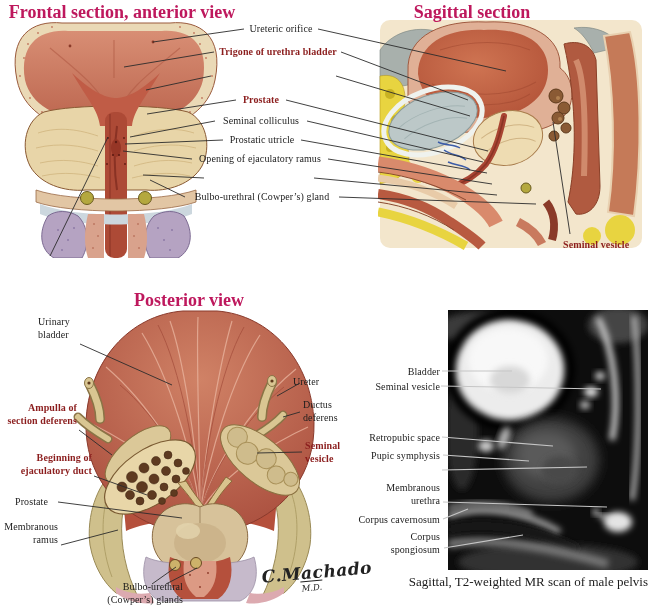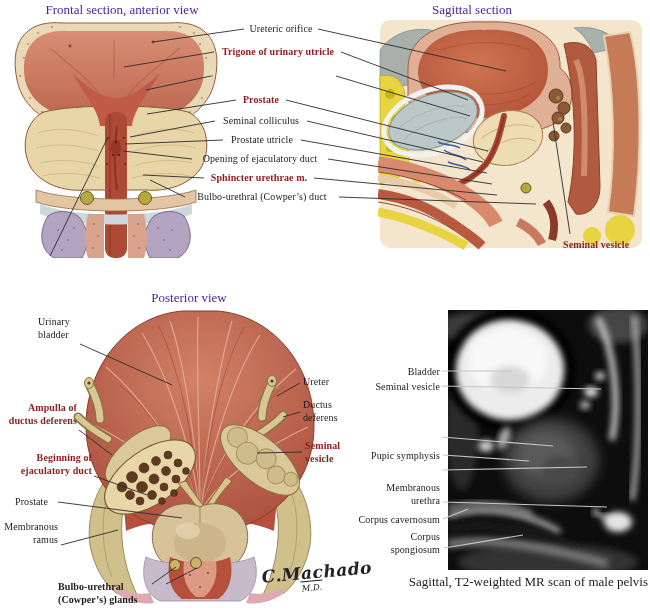--- a/index.html
+++ b/index.html
@@ -4,23 +4,23 @@
 <style>
   html,body{margin:0;padding:0;background:#fff;}
   #canvas{position:relative;width:650px;height:612px;background:#ffffff;overflow:hidden;
           font-family:"Liberation Serif",serif;}
   .ill{position:absolute;}
   .lbl{position:absolute;font-size:10px;line-height:1.32;color:#1c1c1c;letter-spacing:.1px;
        white-space:nowrap;z-index:5;}
   .red{color:#8b1d1d;font-weight:bold;}
   .ctr{transform:translate(-50%,-50%);text-align:center;}
   .rt{text-align:right;}
-  .cen{text-align:left;font-weight:bold;}
+  .cen{text-align:right;}
   .pre{white-space:pre-line;}
-  .title{position:absolute;font-size:13px;font-weight:normal;color:#4c1d95;z-index:5;
+  .title{position:absolute;font-size:18px;font-weight:bold;color:#be185d;z-index:5;
          transform:translateX(-50%);white-space:nowrap;}
   .caption{position:absolute;font-size:13px;color:#1c1c1c;z-index:5;}
   #overlay{position:absolute;left:0;top:0;z-index:8;pointer-events:none;}
   .sig{position:absolute;z-index:6;font-family:"DejaVu Serif",serif;font-style:italic;
        color:#222;transform:rotate(-5deg);}
   .sig .nm{font-size:17px;font-weight:bold;letter-spacing:.5px;}
   .sig .md{display:block;font-size:8.5px;margin:-2px 0 0 38px;border-top:1px solid #222;
            padding-top:1px;width:22px;text-align:center;}
 </style>
 </head>
@@ -355,53 +355,53 @@
     <path d="M0,198 C30,190 60,194 84,204" stroke="#d8d8d8" stroke-width="3" fill="none" filter="url(#b1)"></path>
     <path d="M0,206 C36,194 78,202 112,222" stroke="#a8a8a8" stroke-width="6" fill="none" filter="url(#b1)"></path>
     <path d="M0,220 C40,210 90,220 130,240" stroke="#1a1a1a" stroke-width="8" fill="none" filter="url(#b1)"></path>
     <path d="M0,234 C50,226 110,240 160,254" stroke="#777777" stroke-width="9" fill="none" filter="url(#b1)"></path>
     <circle cx="148" cy="202" r="3" fill="#eeeeee" filter="url(#b1)"></circle>
     <path d="M150,205 C160,208 168,210 176,212" stroke="#cfcfcf" stroke-width="4" fill="none" filter="url(#b1)"></path>
     <ellipse cx="170" cy="212" rx="14" ry="10" fill="#e4e4e4" filter="url(#b1)"></ellipse>
   </svg>
 
   <div class="lbl ctr" style="left:281px;top:29px;">Ureteric orifice</div>
-  <div class="lbl ctr red" style="left:278px;top:52px;">Trigone of urinary utricle</div>
+  <div class="lbl ctr red" style="left:278px;top:52px;">Trigone of urethra bladder</div>
   <div class="lbl ctr red" style="left:261px;top:100px;">Prostate</div>
   <div class="lbl ctr" style="left:261px;top:121px;">Seminal colliculus</div>
-  <div class="lbl ctr" style="left:262px;top:140px;">Prostate utricle</div>
-  <div class="lbl ctr" style="left:260px;top:159px;">Opening of ejaculatory duct</div>
-  <div class="lbl ctr red" style="left:259px;top:178px;">Sphincter urethrae m.</div>
-  <div class="lbl ctr" style="left:262px;top:197px;">Bulbo-urethral (Cowper’s) duct</div>
+  <div class="lbl ctr" style="left:262px;top:140px;">Prostatic utricle</div>
+  <div class="lbl ctr" style="left:260px;top:159px;">Opening of ejaculatory ramus</div>
+  <div class="lbl ctr" style="left:262px;top:197px;">Bulbo-urethral (Cowper’s) gland</div>
   <div class="lbl red" style="left:563px;top:238px;">Seminal vesicle</div>
 
   <div class="lbl pre" style="left:38px;top:315px;">Urinary
 bladder</div>
-  <div class="lbl" style="left:303px;top:375px;">Ureter</div>
+  <div class="lbl" style="left:293px;top:375px;">Ureter</div>
   <div class="lbl pre" style="left:303px;top:398px;">Ductus
 deferens</div>
   <div class="lbl pre rt red" style="left:0px;top:401px;width:77px;">Ampulla of
-ductus deferens</div>
+section deferens</div>
   <div class="lbl pre rt red" style="left:0px;top:451px;width:92px;">Beginning of
 ejaculatory duct</div>
   <div class="lbl pre red" style="left:305px;top:439px;">Seminal
 vesicle</div>
   <div class="lbl" style="left:15px;top:495px;">Prostate</div>
   <div class="lbl pre rt" style="left:0px;top:520px;width:58px;">Membranous
 ramus</div>
   <div class="lbl pre cen" style="left:58px;top:580px;width:125px;">Bulbo-urethral
 (Cowper’s) glands</div>
 
   <div class="sig" style="left:262px;top:562px;">
     <span class="nm">C.Machado</span>
     <span class="md">M.D.</span>
   </div>
 
   <div class="lbl rt" style="left:330px;top:365px;width:110px;">Bladder</div>
   <div class="lbl rt" style="left:330px;top:380px;width:110px;">Seminal vesicle</div>
+  <div class="lbl rt" style="left:330px;top:431px;width:110px;">Retropubic space</div>
   <div class="lbl rt" style="left:330px;top:449px;width:110px;">Pupic symphysis</div>
   <div class="lbl rt pre" style="left:330px;top:481px;width:110px;">Membranous
 urethra</div>
   <div class="lbl rt" style="left:330px;top:513px;width:110px;">Corpus cavernosum</div>
   <div class="lbl rt pre" style="left:330px;top:530px;width:110px;">Corpus
 spongiosum</div>
   <div class="caption" style="left:348px;top:574px;width:300px;text-align:right;">Sagittal, T2-weighted MR scan of male pelvis</div>
 
   <svg id="overlay" width="650" height="612" viewBox="0 0 650 612">
     <g stroke="#2b2b2b" stroke-width="0.9">

